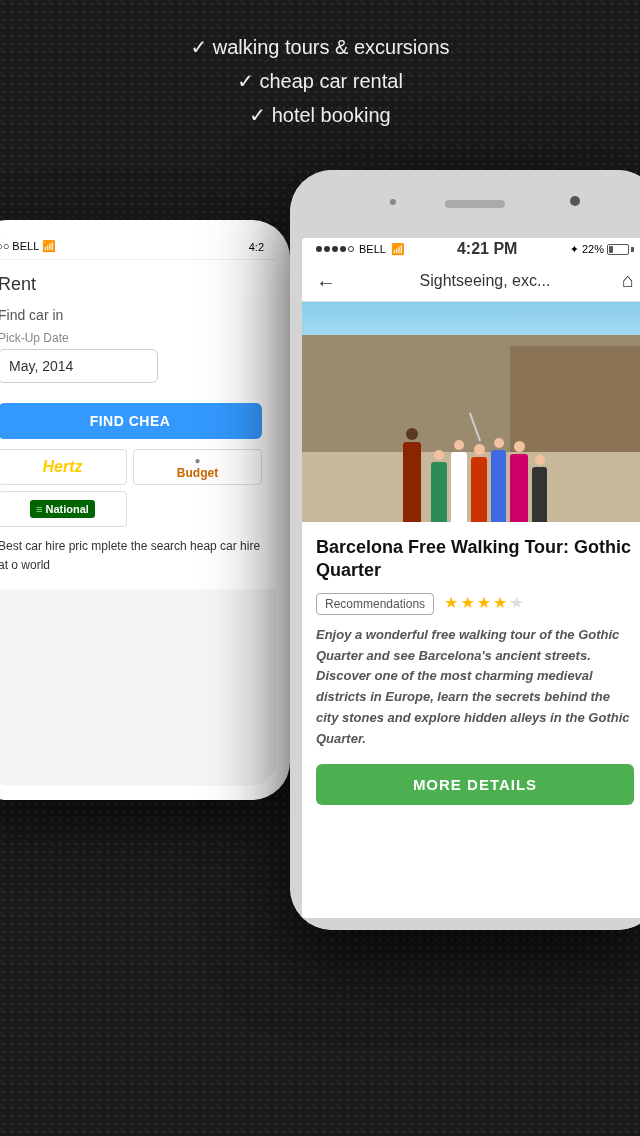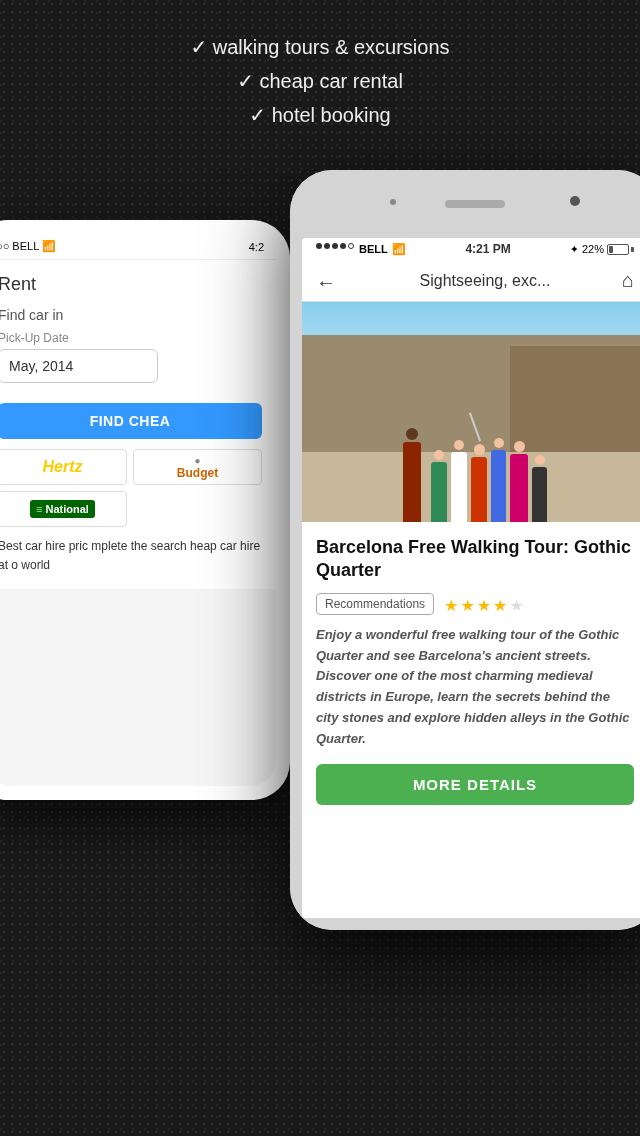--- a/index.html
+++ b/index.html
@@ -263,23 +263,24 @@
       padding: 5px 14px;
       font-size: 12px;
       display: flex;
       justify-content: space-between;
       align-items: center;
       height: 22px;
     }
 
     .status-left {
       display: flex;
+      align-items: center;
       gap: 2px;
       font-size: 11px;
-      font-weight: 700;
+      font-weight: 400;
     }
 
     .status-dots {
       display: flex; gap: 2px; margin-right: 3px;
     }
 
     .dot-filled {
       width: 6px; height: 6px;
       background: #333;
       border-radius: 50%;
@@ -290,21 +291,21 @@
       border: 1px solid #333;
       border-radius: 50%;
     }
 
     .wifi-icon {
       font-size: 11px;
       margin-left: 3px;
     }
 
     .status-center {
-      font-size: 12px;
+      font-size: 16px;
       font-weight: 600;
       color: #333;
     }
 
     .status-right {
       display: flex;
       align-items: center;
       gap: 3px;
       font-size: 11px;
     }
@@ -416,21 +417,21 @@
     .tour-title {
       font-size: 18px;
       font-weight: 700;
       color: #111;
       line-height: 1.3;
       margin-bottom: 10px;
     }
 
     .tag-and-stars {
       display: flex;
-      align-items: flex-end;
+      align-items: flex-start;
       gap: 10px;
       margin-bottom: 10px;
     }
 
     .recommendations-tag {
       border: 1px solid #aaa;
       border-radius: 4px;
       padding: 3px 8px;
       font-size: 12px;
       color: #555;

